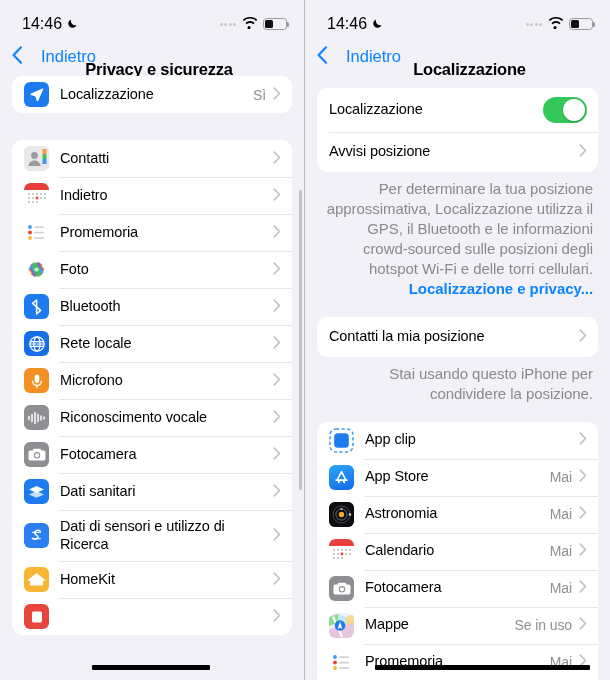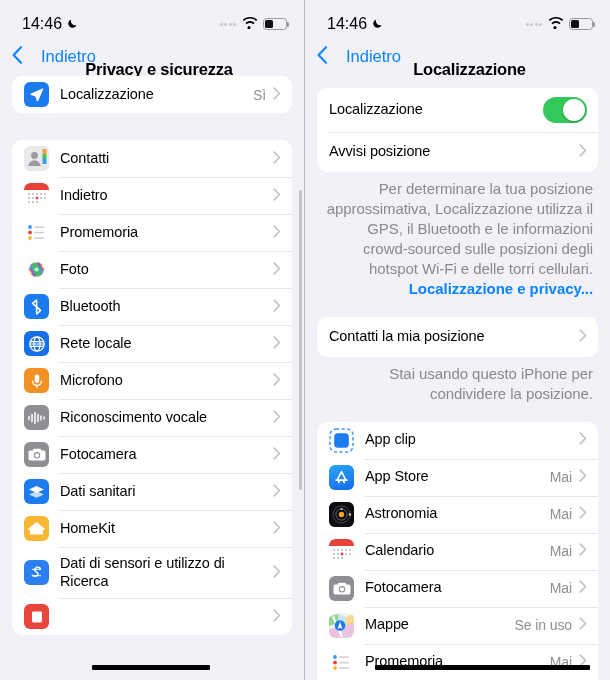--- a/index.html
+++ b/index.html
@@ -480,40 +480,40 @@
                 <path d="M9.5 7 17 10.4 9.5 13.8 2 10.4z" fill="#fff" fill-opacity=".75"></path>
               </svg>
           </span>
           <span class="label">Dati sanitari</span>
           <span class="chev"><svg width="8" height="13" viewBox="0 0 8 13">
                 <path d="M1.3 1.2 6.4 6.5 1.3 11.8" stroke="#c4c4c8" stroke-width="1.8" fill="none" stroke-linecap="round" stroke-linejoin="round"></path>
               </svg></span>
         </div>
 
         <div class="row">
+          <span class="icon ic-sens">
+            <svg width="17" height="17" viewBox="0 0 17 17">
+                <path d="M12.2 4.3c-1.1-1.1-3.3-1.3-4.6-.3-1.5 1.1-1 3 .6 3.8 1.7.9 2.4 2.5.9 3.7-1.4 1.1-3.6.8-4.7-.3" stroke="#fff" stroke-width="1.5" fill="none" stroke-linecap="round"></path>
+                <path d="M4.5 5.4h8M4.5 11.6h8" stroke="#fff" stroke-width="1.3" stroke-linecap="round" opacity=".85"></path>
+              </svg>
+          </span>
+          <span class="label">Dati di sensori e utilizzo di Ricerca</span>
+          <span class="chev"><svg width="8" height="13" viewBox="0 0 8 13">
+                <path d="M1.3 1.2 6.4 6.5 1.3 11.8" stroke="#c4c4c8" stroke-width="1.8" fill="none" stroke-linecap="round" stroke-linejoin="round"></path>
+              </svg></span>
+        </div>
+
+        <div class="row">
           <span class="icon ic-home">
             <svg width="17" height="16" viewBox="0 0 17 16">
                 <path d="M8.5 2.2 15 7.4v6.2H2V7.4z" fill="#fff" fill-opacity=".95"></path>
                 <path d="M1 8.2 8.5 2l7.5 6.2" stroke="#fff" stroke-width="1.6" fill="none" stroke-linecap="round" stroke-linejoin="round"></path>
               </svg>
           </span>
           <span class="label">HomeKit</span>
-          <span class="chev"><svg width="8" height="13" viewBox="0 0 8 13">
-                <path d="M1.3 1.2 6.4 6.5 1.3 11.8" stroke="#c4c4c8" stroke-width="1.8" fill="none" stroke-linecap="round" stroke-linejoin="round"></path>
-              </svg></span>
-        </div>
-
-        <div class="row">
-          <span class="icon ic-sens">
-            <svg width="17" height="17" viewBox="0 0 17 17">
-                <path d="M12.2 4.3c-1.1-1.1-3.3-1.3-4.6-.3-1.5 1.1-1 3 .6 3.8 1.7.9 2.4 2.5.9 3.7-1.4 1.1-3.6.8-4.7-.3" stroke="#fff" stroke-width="1.5" fill="none" stroke-linecap="round"></path>
-                <path d="M4.5 5.4h8M4.5 11.6h8" stroke="#fff" stroke-width="1.3" stroke-linecap="round" opacity=".85"></path>
-              </svg>
-          </span>
-          <span class="label">Dati di sensori e utilizzo di Ricerca</span>
           <span class="chev"><svg width="8" height="13" viewBox="0 0 8 13">
                 <path d="M1.3 1.2 6.4 6.5 1.3 11.8" stroke="#c4c4c8" stroke-width="1.8" fill="none" stroke-linecap="round" stroke-linejoin="round"></path>
               </svg></span>
         </div>
 
         <div class="row">
           <span class="icon ic-red">
             <svg width="16" height="16" viewBox="0 0 16 16">
                 <rect x="3" y="2.5" width="10" height="11" rx="1.4" fill="#fff"></rect>
               </svg>

